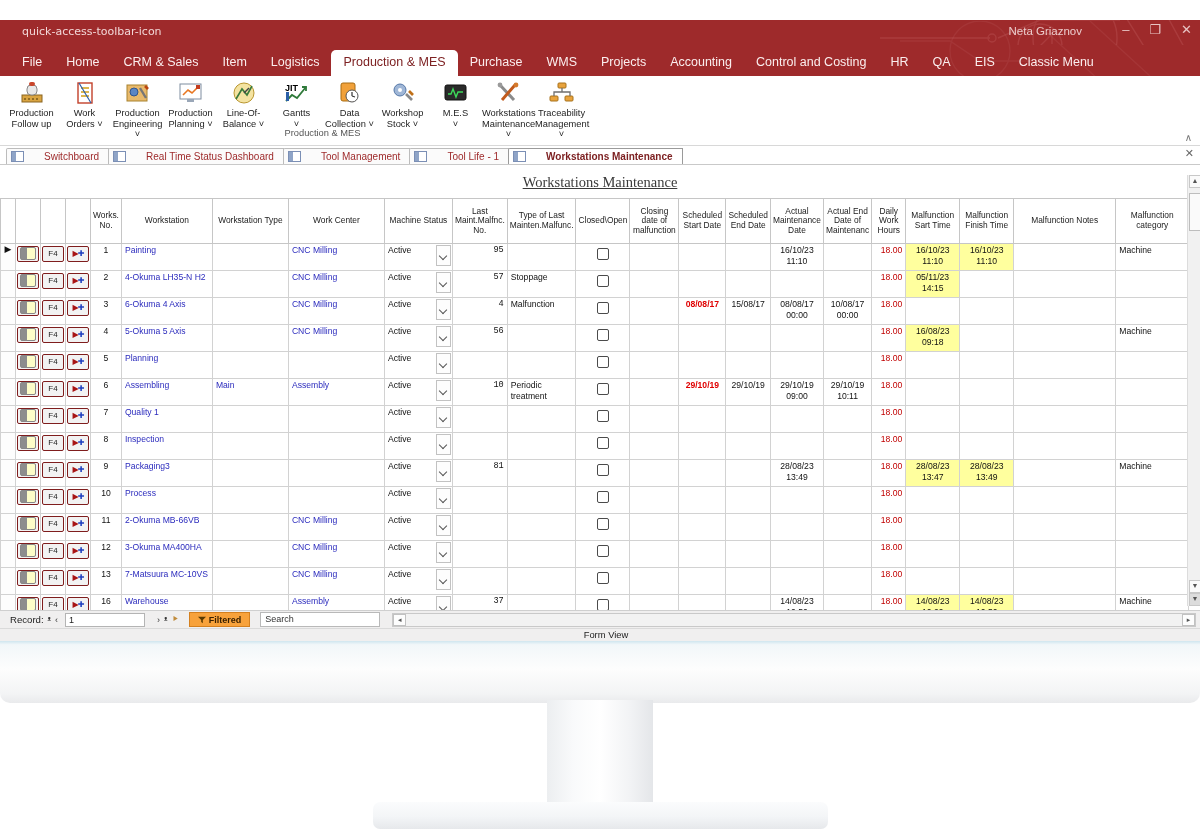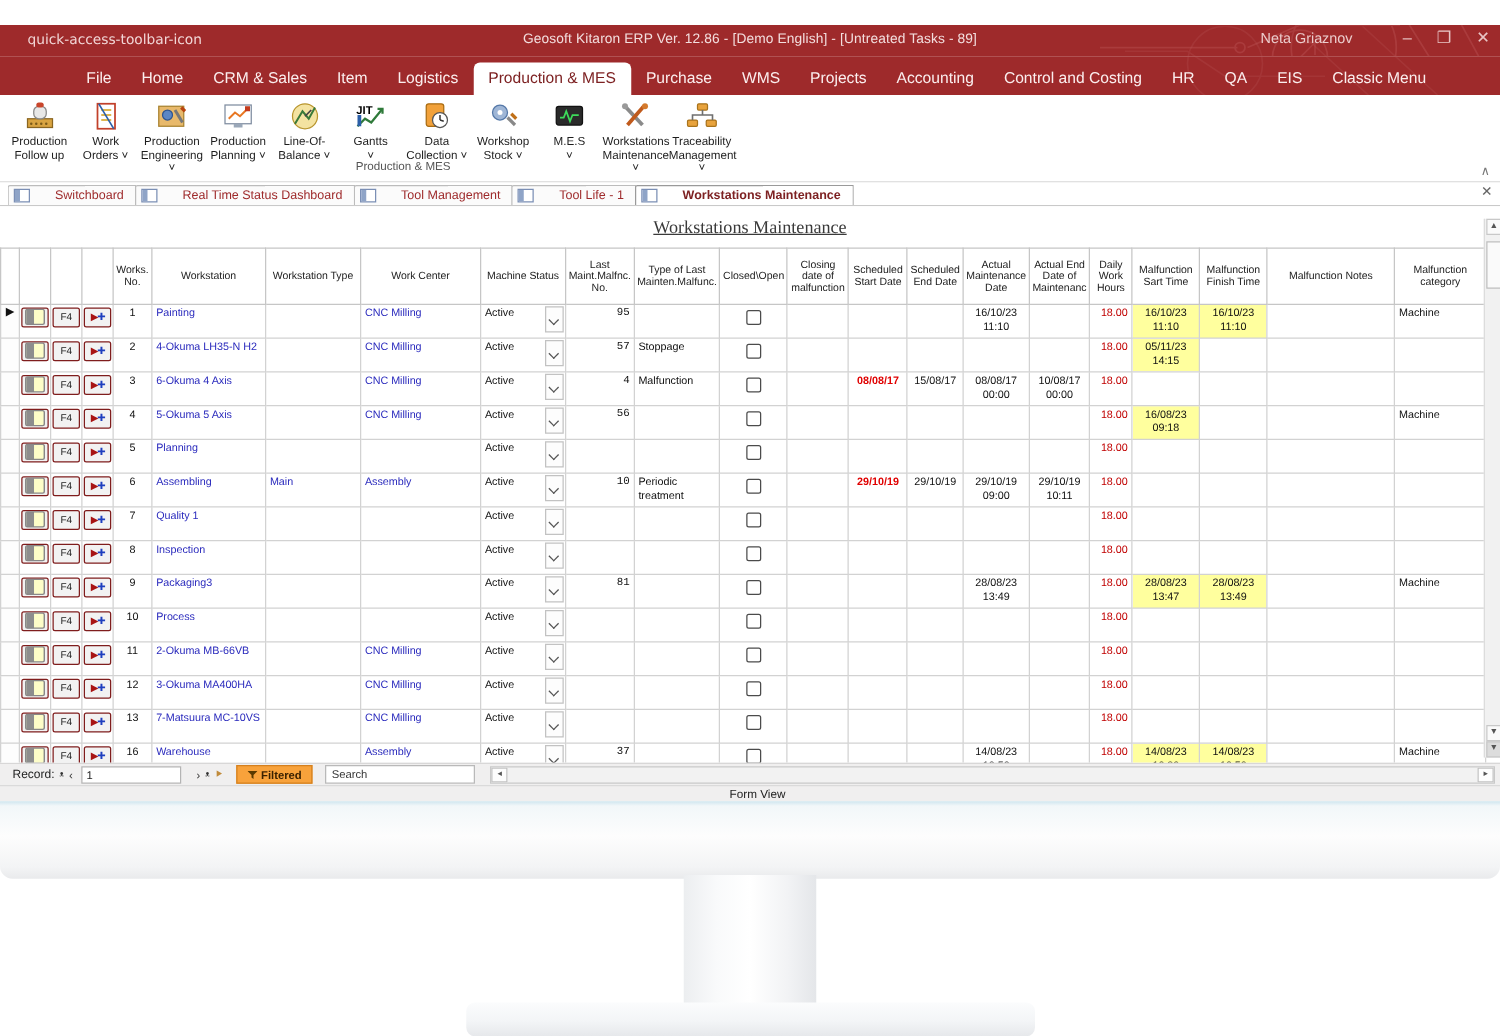--- a/index.html
+++ b/index.html
@@ -37,21 +37,21 @@
   .title-text{
     position:absolute;left:0;right:0;top:5px;text-align:center;
     color:#f3dede;font-size:11px;letter-spacing:.1px;
   }
   .winuser{position:absolute;right:118px;top:5px;color:#eccdcd;font-size:11.5px;}
   .winbtns{position:absolute;right:8px;top:2px;display:flex;gap:20px;color:#e8c4c4;font-size:13px;}
   .winbtns span{cursor:default;}
 
   .menubar{
     height:31px;background:#9e2a2b;position:relative;
-    display:flex;align-items:flex-end;padding-left:10px;box-sizing:border-box;justify-content:center;
+    display:flex;align-items:flex-end;padding-left:10px;box-sizing:border-box;
   }
   .menubar .mdeco{position:absolute;right:0;top:-24px;width:340px;height:70px;opacity:.25;}
   .mitem{
     color:#fbeeee;font-size:12.5px;padding:5px 12px 7px 12px;position:relative;z-index:2;
     cursor:default;white-space:nowrap;
   }
   .mitem.active{
     background:#ffffff;color:#7d2122;border-top-left-radius:5px;border-top-right-radius:5px;
     padding-bottom:8px;margin-bottom:-1px;
   }
@@ -192,21 +192,20 @@
             <circle cx="152" cy="58" r="4"></circle>
           <path d="M128 40 L170 22 L250 22"></path>
           <path d="M158 58 L200 72 L300 72"></path>
           <circle cx="170" cy="48" r="22"></circle>
           <path d="M160 58 L182 36 M182 36 L182 46 M182 36 L172 36"></path>
           <circle cx="205" cy="40" r="42"></circle>
           <path d="M250 10 L300 90 M290 5 L320 60"></path>
         </g>
       </svg>
       <div class="qat" style="font-family:'DejaVu Sans',sans-serif;">quick-access-toolbar-icon</div>
-      <div class="title-text">Geosoft Kitaron ERP Ver. 12.86 - [Demo English] - [Untreated Tasks - 89]</div>
       <div class="winuser">Neta Griaznov</div>
       <div class="winbtns">
         <span>–</span>
         <span>❐</span>
         <span>✕</span>
       </div>
     </div>
 
     <div class="menubar">
       <svg class="mdeco" viewBox="0 0 340 70">

